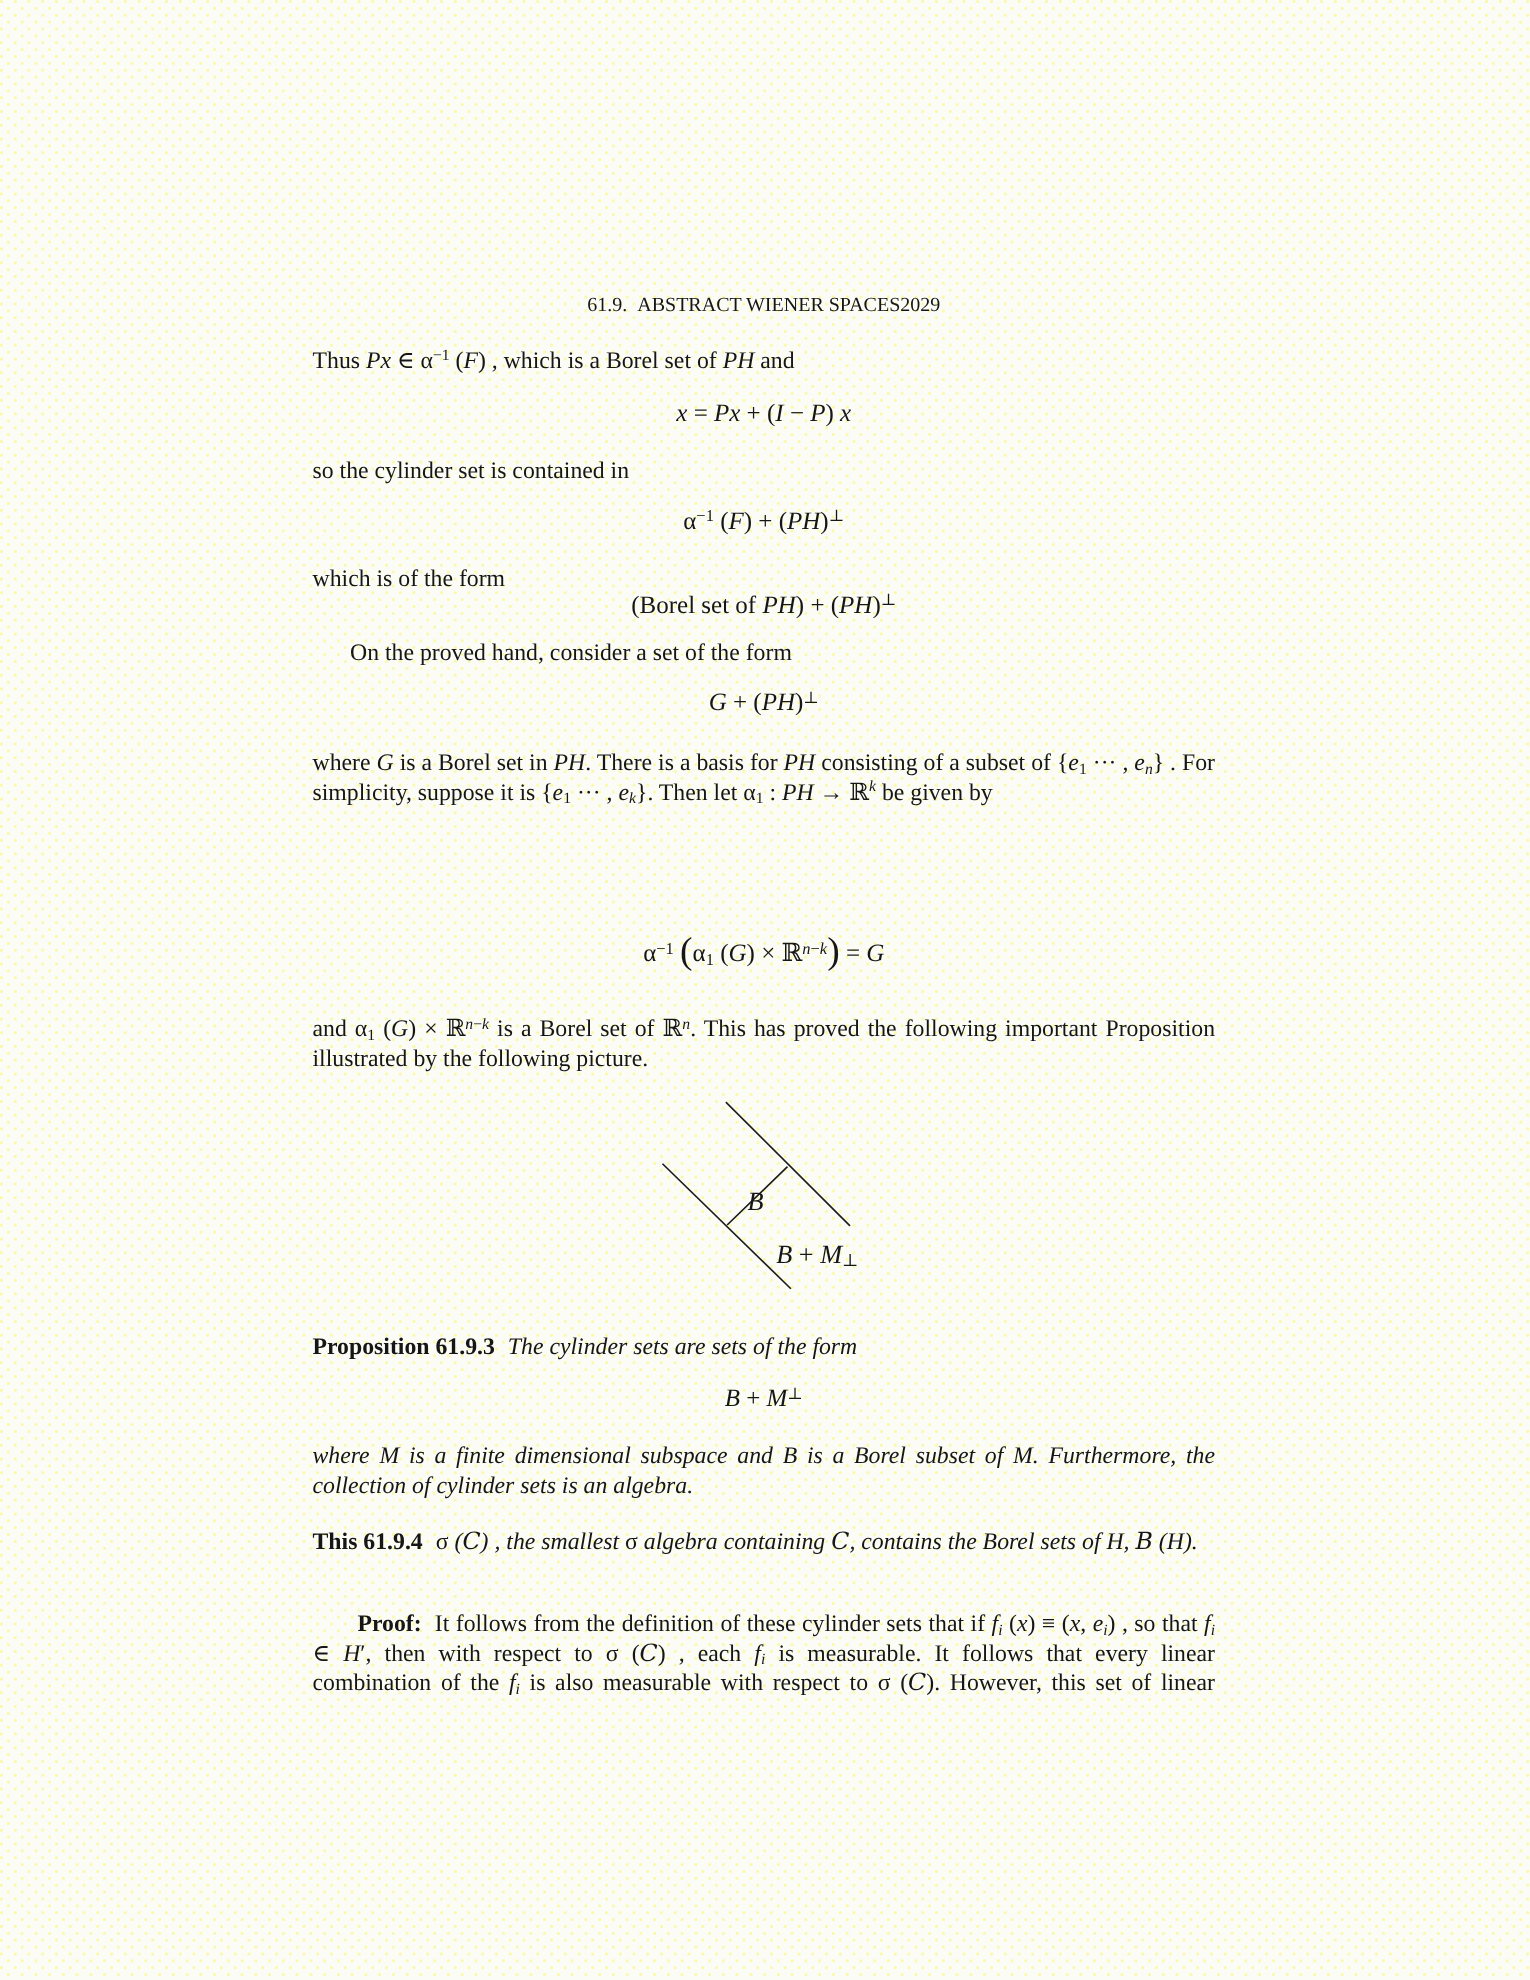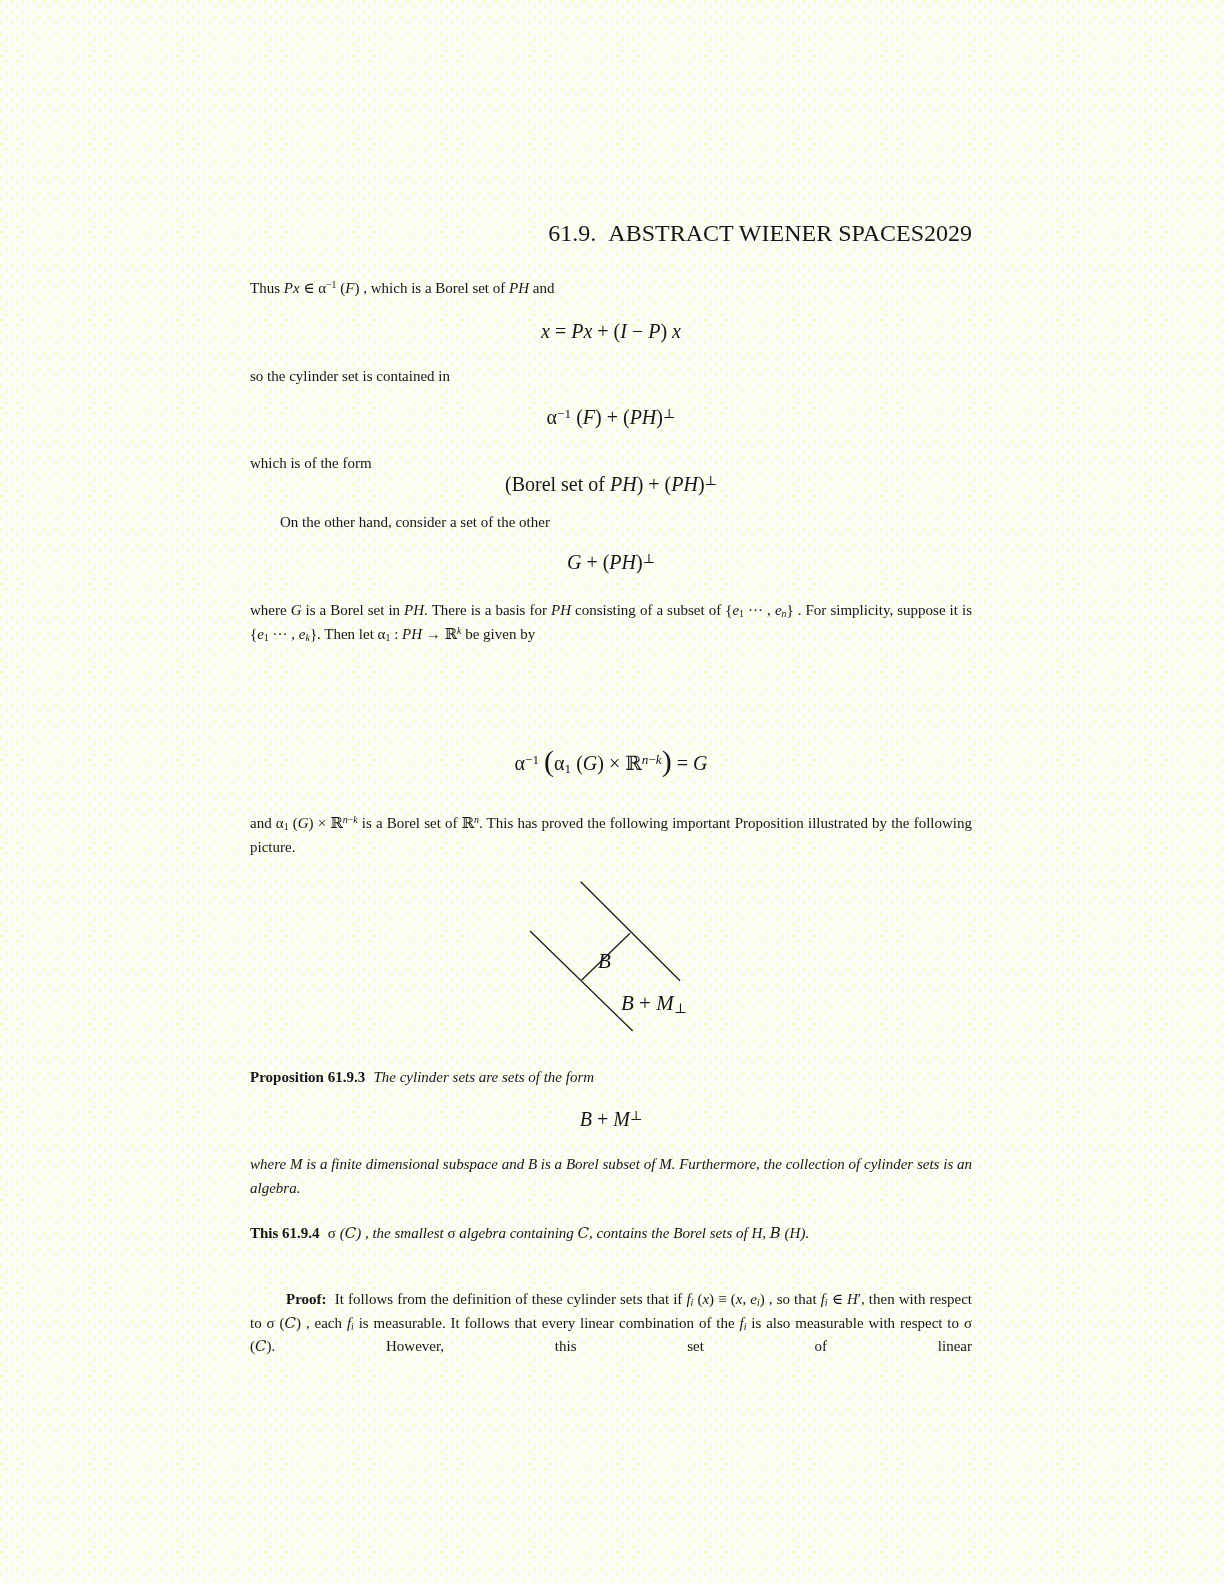--- a/index.html
+++ b/index.html
@@ -10,24 +10,24 @@
     background-color:#fcfcf6;
     background-image:
       radial-gradient(circle at 1.2px 1.2px, rgba(248,248,140,0.75) 0.9px, rgba(248,248,140,0) 1.5px),
       radial-gradient(circle at 1.2px 1.2px, rgba(248,248,140,0.75) 0.9px, rgba(248,248,140,0) 1.5px);
     background-size:11px 11px,11px 11px;
     background-position:0 0,5.5px 5.5px;
     font-family:"Liberation Serif","DejaVu Serif",serif;
     color:#161616;
   }
   .page{position:absolute;inset:0;}
-  .blk{position:absolute;left:250px;width:722px;font-size:15px;line-height:23.5px;}
+  .blk{position:absolute;left:250px;width:722px;font-size:19px;line-height:23.5px;}
   .just{text-align:justify;}
   .eq{text-align:center;font-size:20px;}
-  .hdr{display:flex;justify-content:flex-end;font-size:24px;}
+  .hdr{display:flex;justify-content:center;font-size:16px;margin-top:11px;}
   .indent{text-indent:30px;}
   b{font-weight:bold;}
   i{font-style:italic;}
   sup{font-size:0.66em;line-height:0;position:relative;vertical-align:baseline;top:-0.48em;}
   sub{font-size:0.66em;line-height:0;position:relative;vertical-align:baseline;top:0.22em;}
   .bigp{font-size:1.5em;line-height:0;position:relative;top:0.04em;font-weight:400;}
   .up{font-style:normal;}
   .scr{font-style:italic;font-family:"DejaVu Serif",serif;}
   .thead{margin-right:0.55em;}
   .it{font-style:italic;}
@@ -50,21 +50,21 @@
   <div class="blk eq" style="top:320px;"><i>x</i> = <i>Px</i> + (<i>I</i> − <i>P</i>) <i>x</i></div>
 
   <div class="blk" style="top:365px;">so the cylinder set is contained in</div>
 
   <div class="blk eq" style="top:406px;">α<sup>−1</sup> (<i>F</i>) + (<i>PH</i>)<sup>⊥</sup></div>
 
   <div class="blk" style="top:452px;">which is of the form</div>
 
   <div class="blk eq" style="top:473px;">(Borel set of <i>PH</i>) + (<i>PH</i>)<sup>⊥</sup></div>
 
-  <div class="blk indent" style="top:511px;">On the other hand, consider a set of the other</div>
+  <div class="blk indent" style="top:511px;">On the proved hand, consider a set of the form</div>
 
   <div class="blk eq" style="top:551px;"><i>G</i> + (<i>PH</i>)<sup>⊥</sup></div>
 
   <div class="blk just" style="top:599px;">where <i>G</i> is a Borel set in <i>PH</i>. There is a basis for <i>PH</i> consisting of a subset of {<i>e</i><sub>1</sub> ··· , <i>e<sub>n</sub></i>} . For simplicity, suppose it is {<i>e</i><sub>1</sub> ··· , <i>e<sub>k</sub></i>}. Then let α<sub>1</sub> : <i>PH</i> → ℝ<sup><i>k</i></sup> be given by</div>
 
 
 
   <div class="blk eq" style="top:752px;">α<sup>−1</sup> <span class="bigp">(</span>α<sub>1</sub> (<i>G</i>) × ℝ<sup><i>n</i>−<i>k</i></sup><span class="bigp">)</span> = <i>G</i></div>
 
   <div class="blk just" style="top:812px;">and α<sub>1</sub> (<i>G</i>) × ℝ<sup><i>n</i>−<i>k</i></sup> is a Borel set of ℝ<sup><i>n</i></sup>. This has proved the following important Proposition illustrated by the following picture.</div>

